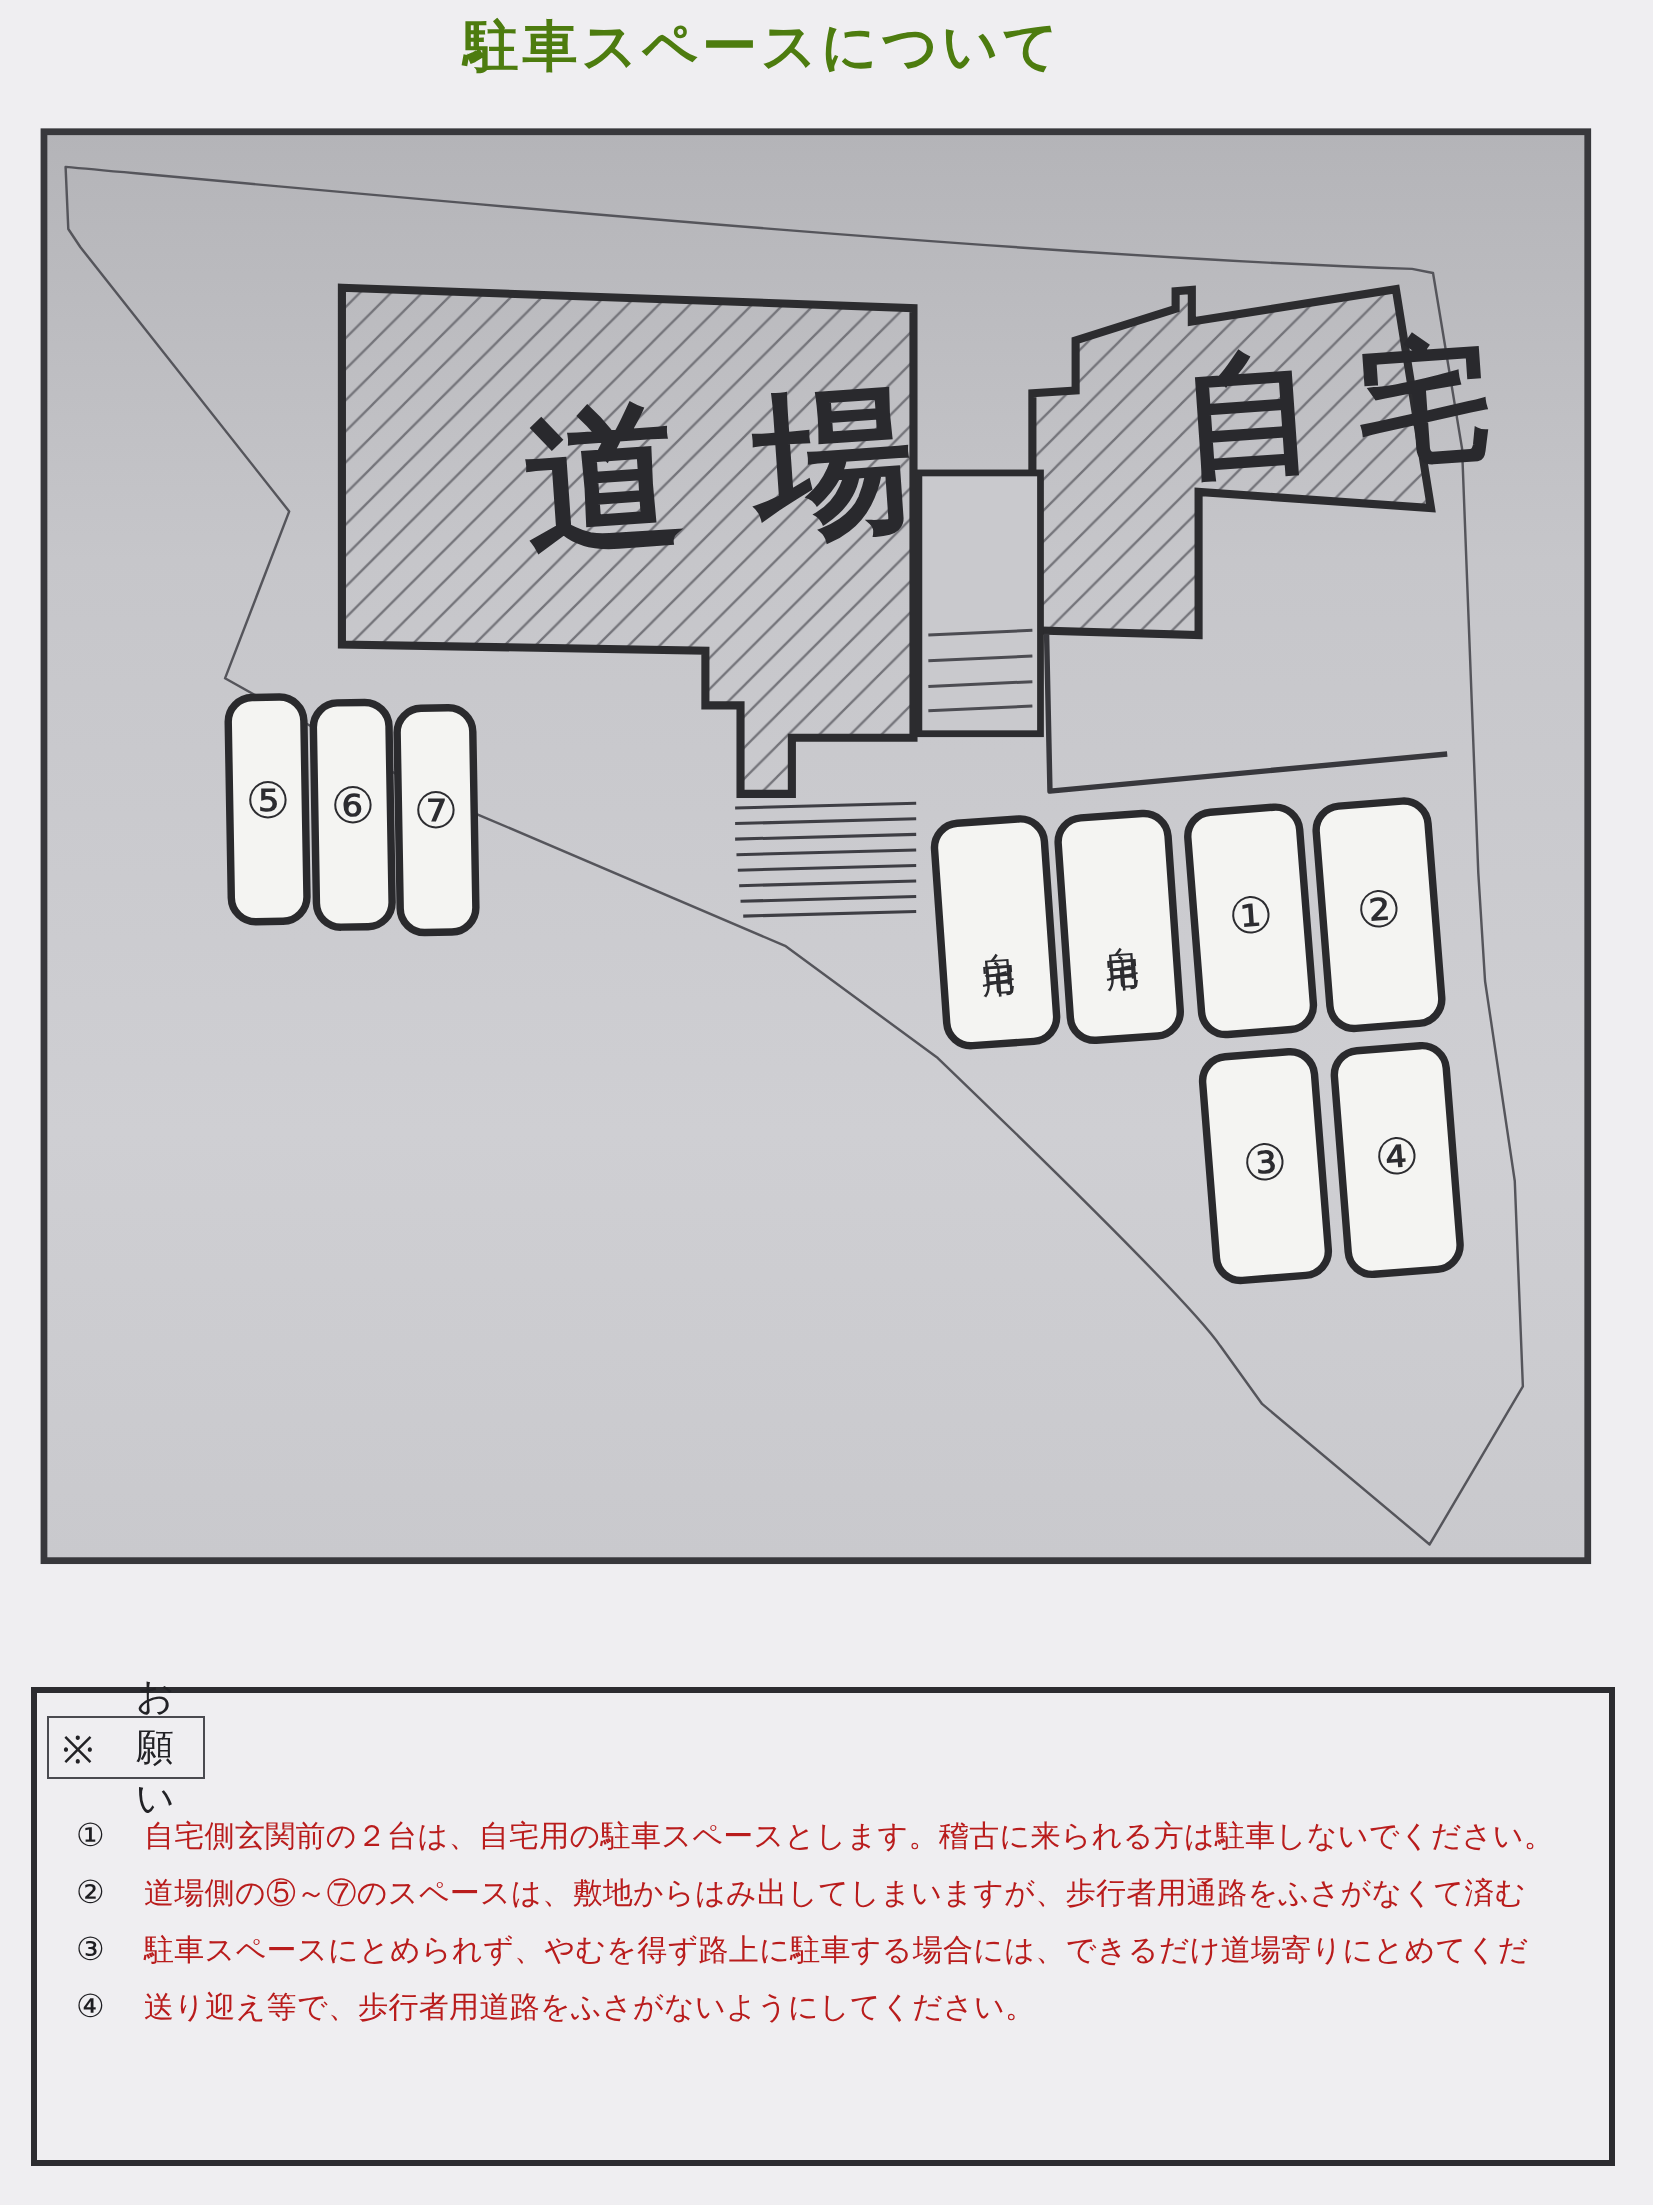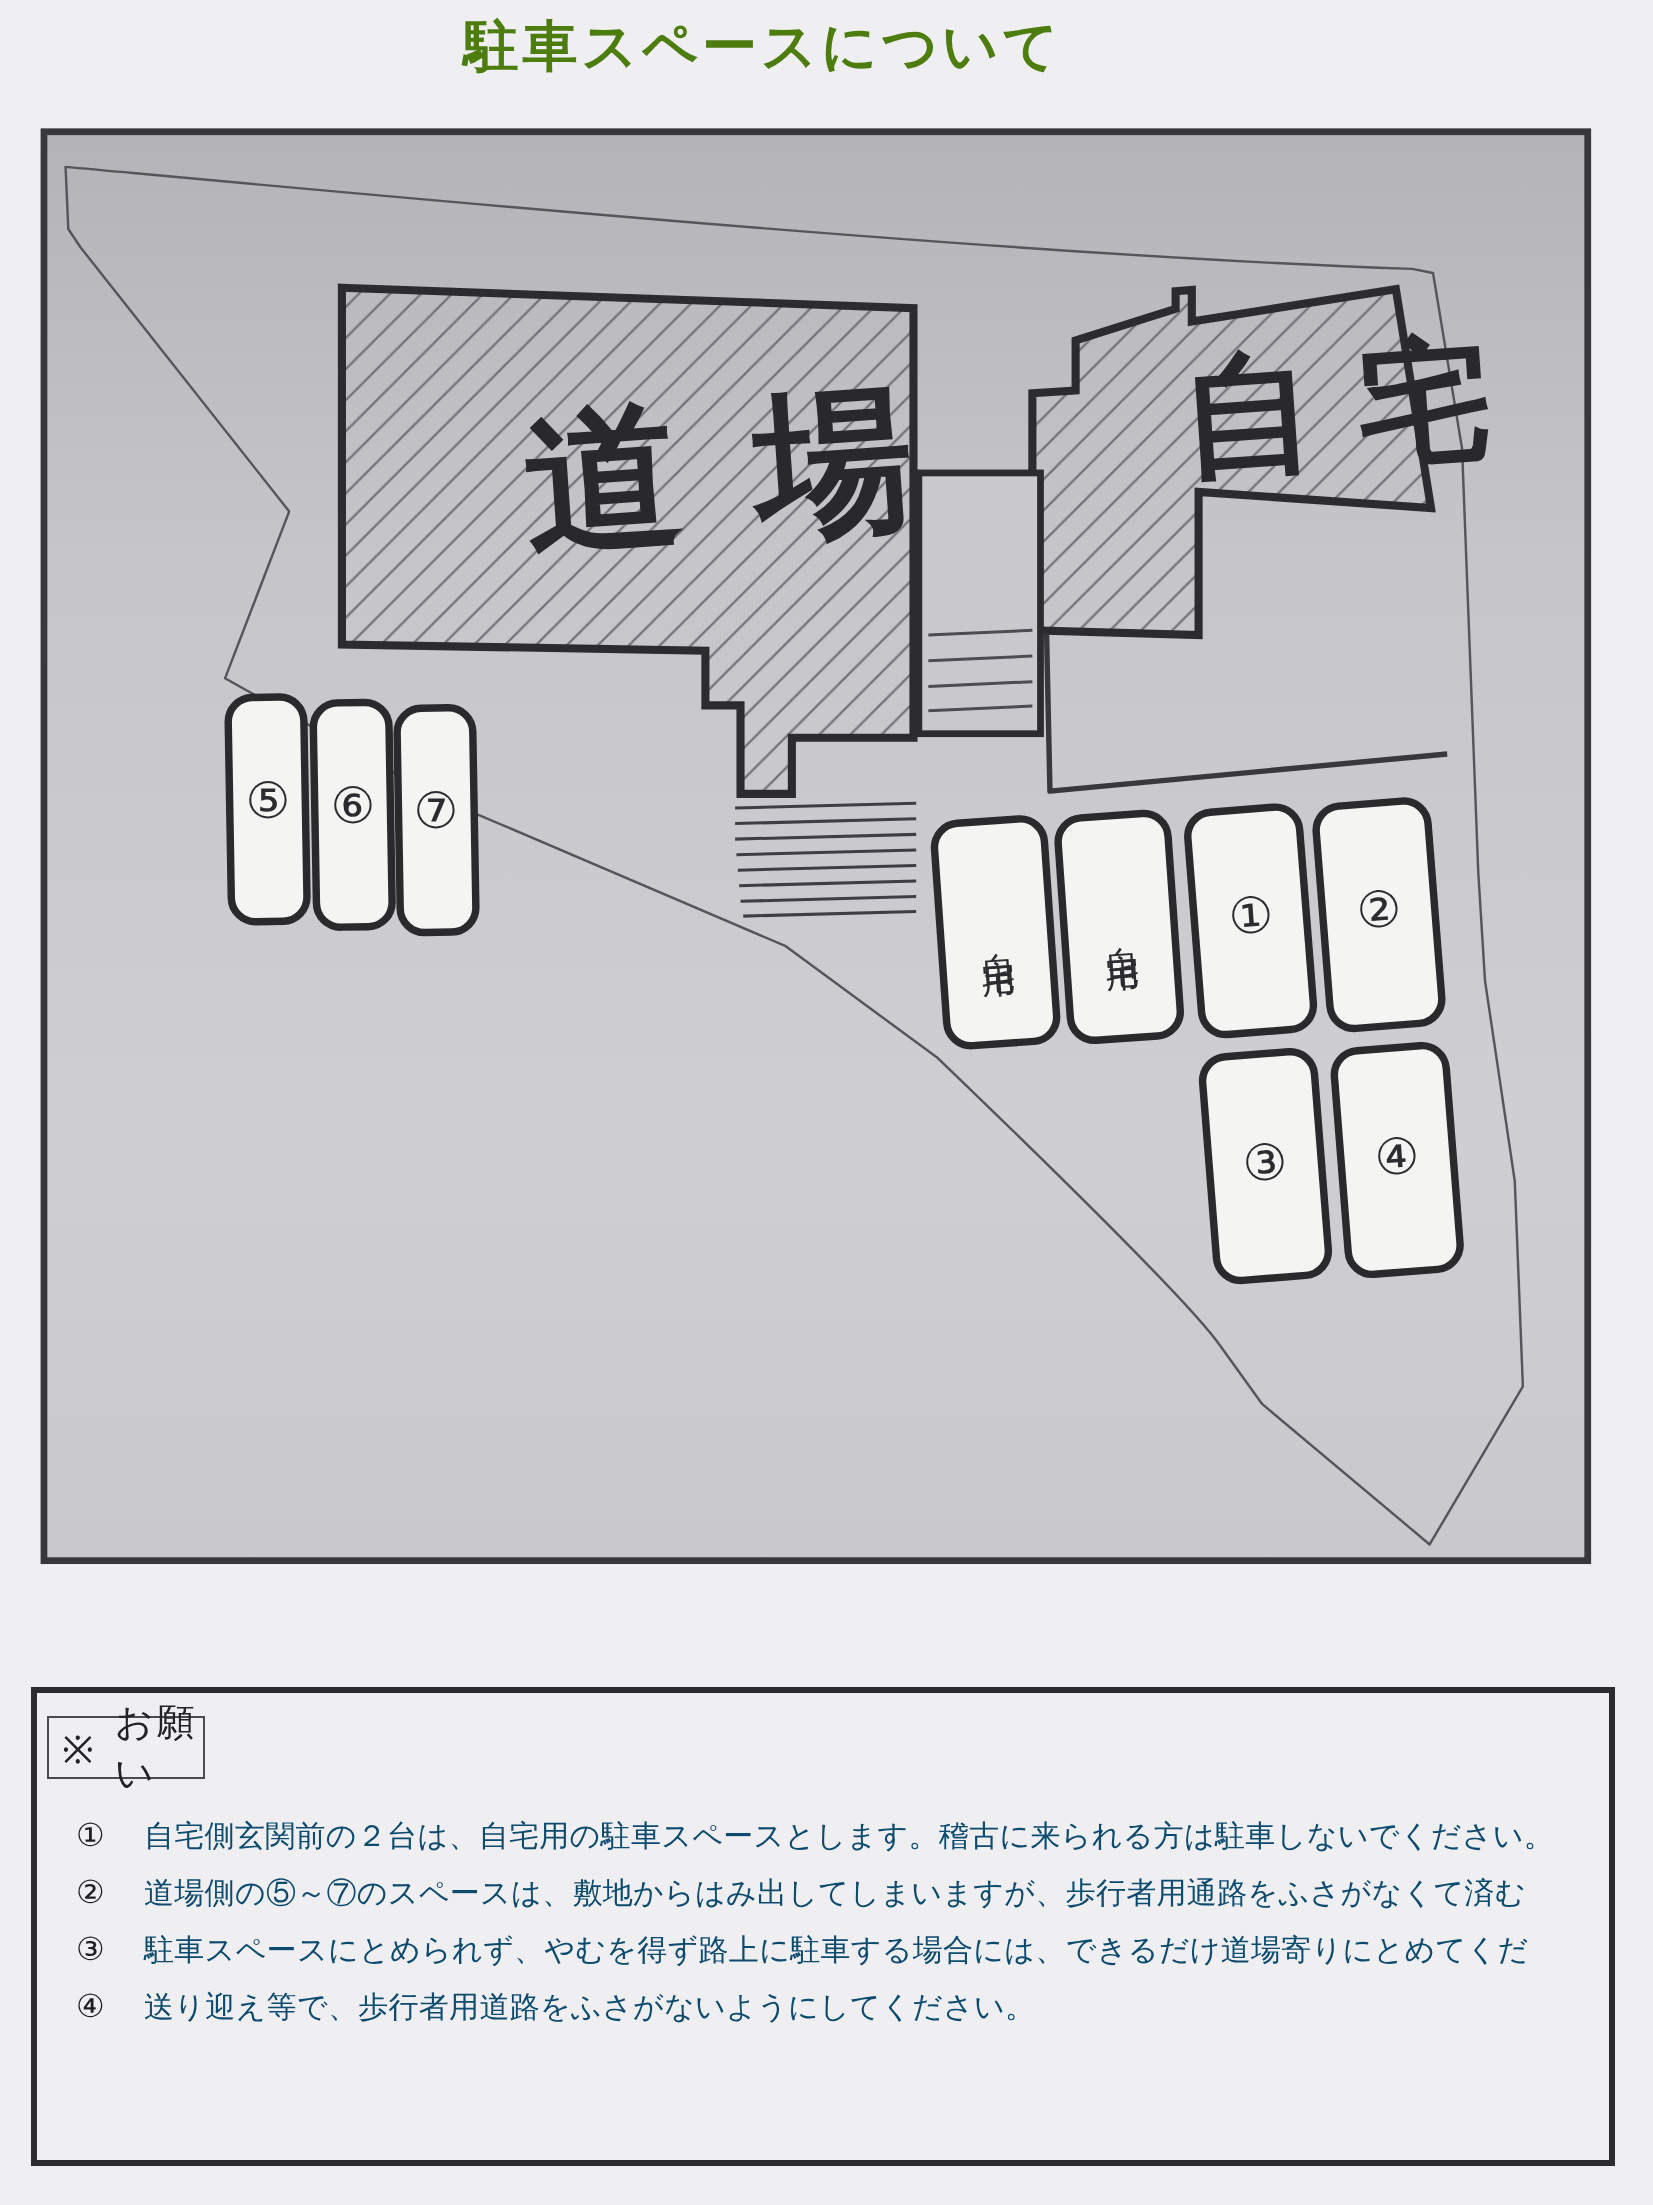--- a/index.html
+++ b/index.html
@@ -37,26 +37,26 @@
   .notes-box{
     position:absolute;left:31px;top:1687px;width:1572px;height:467px;
     border:6.8px solid #2c2c30;background:transparent;
   }
   .onegai-box{
     position:absolute;left:9.5px;top:23px;width:154px;height:59px;
     border:2.7px solid #4a4a50;display:flex;align-items:center;
     font-size:38px;color:#222226;
   }
   .onegai-box .marker{margin-left:13.5px;}
-  .onegai-box .heading{margin-left:21px;letter-spacing:2.7px;}
+  .onegai-box .heading{margin-left:42px;letter-spacing:2.7px;}
   .note-items{position:absolute;left:39px;top:114px;width:1507px;}
   .note-item{display:flex;}
   .note-num{flex:0 0 68px;font-size:32px;line-height:57px;}
   .note-lines{flex:1;}
-  .note-line{font-size:30px;line-height:57px;letter-spacing:0.3px;white-space:nowrap;color:#0c4a6e;}
+  .note-line{font-size:30px;line-height:57px;letter-spacing:0.3px;white-space:nowrap;color:#b91c1c;}
 </style>
 </head>
 <body>
 
 <div class="page-title">駐車スペースについて</div>
 
 <svg class="map" width="1654" height="1662" viewBox="0 0 2448 2460">
   <defs>
     <linearGradient id="siteGrad" x1="0" y1="0" x2="0" y2="1">
       <stop offset="0" stop-color="#b4b4b8"></stop>

